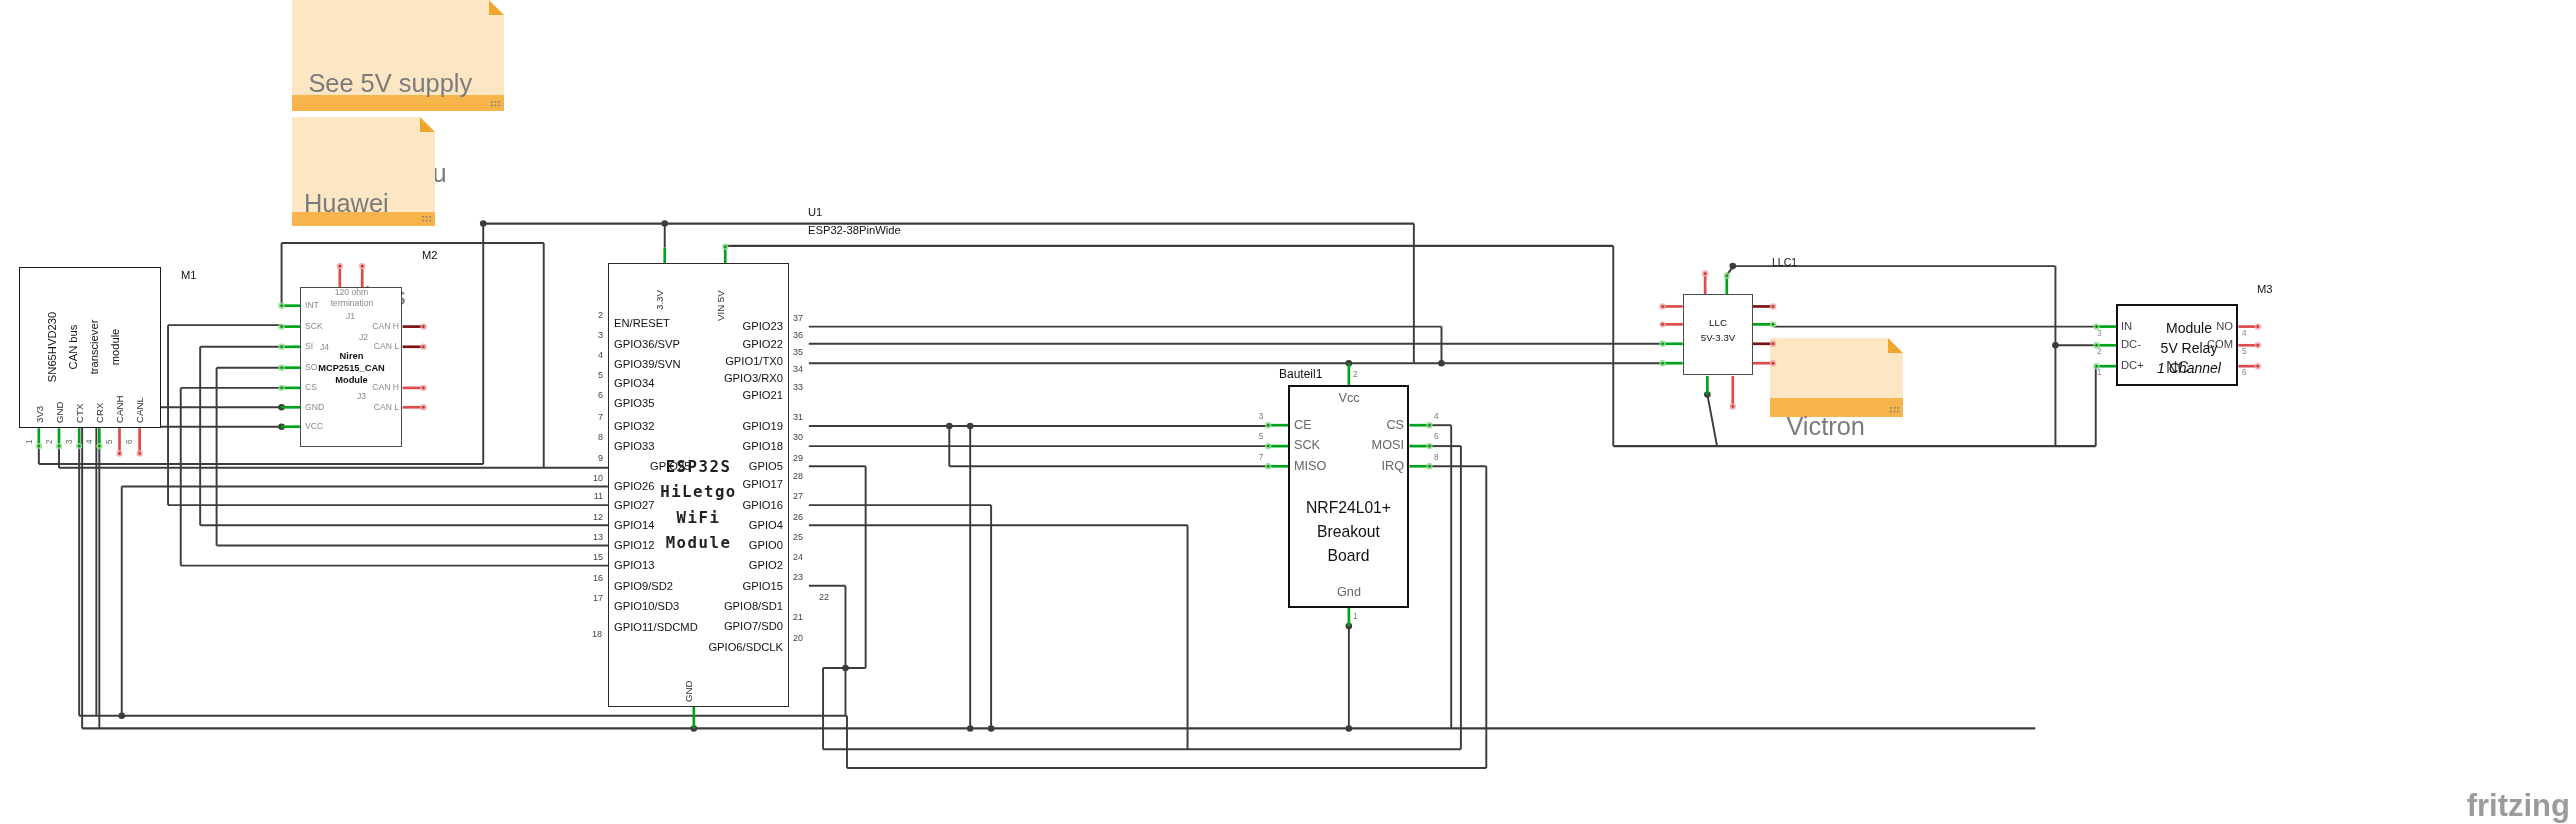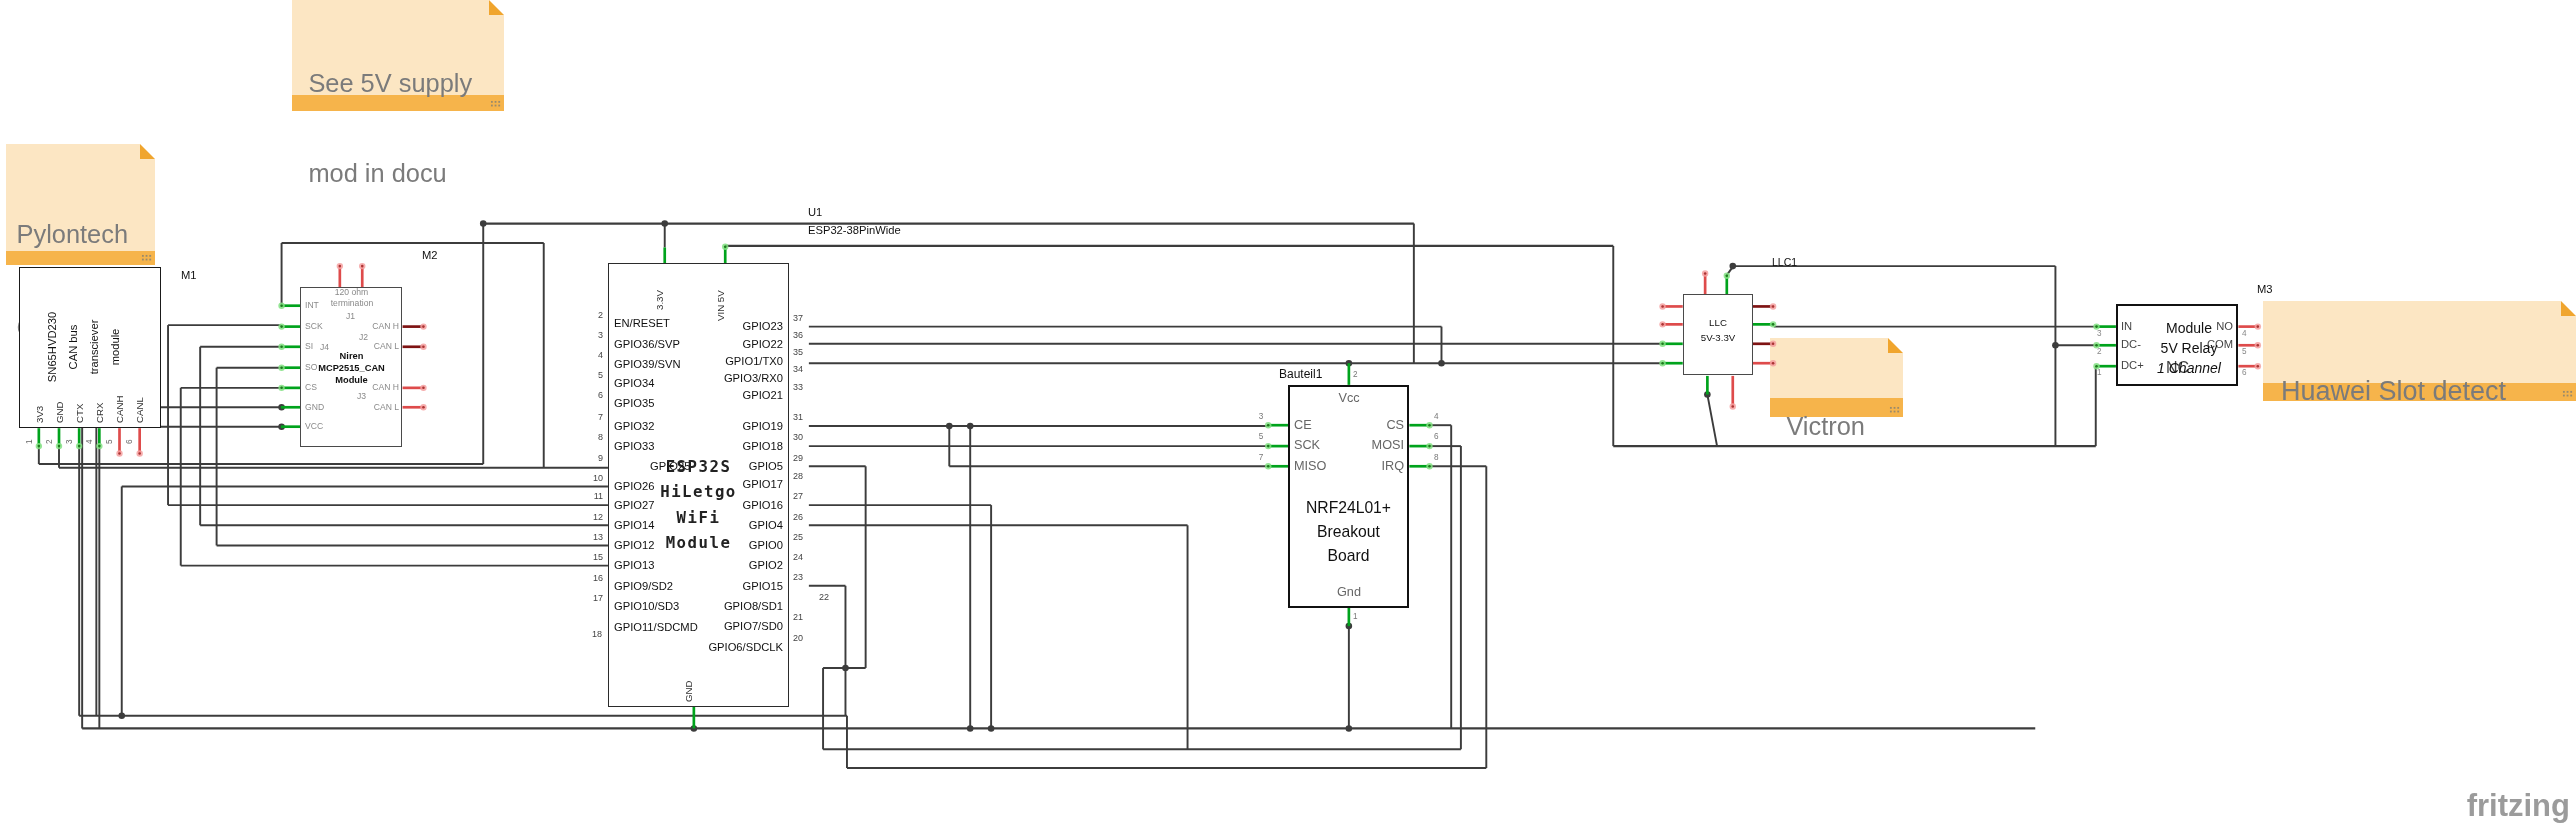--- a/index.html
+++ b/index.html
@@ -28,51 +28,42 @@
     <div class="body" style="background: rgb(252, 230, 195);"></div>
     <div class="bar" style="height: 15.7px; background: rgb(246, 180, 75);"></div>
     <div class="fold" style="border-width: 0px 15.7px 15.7px 0px; border-color: rgb(255, 255, 255) rgb(255, 255, 255) rgb(240, 165, 46) rgb(240, 165, 46);"></div>
     <div class="grip" style="right: 3px; bottom: 3px;"></div>
     <div class="txt" style="left: 16.4px; top: 7.5px; font-size: 25.4px; line-height: 30px; color: rgb(123, 123, 123);">
       <div>See 5V supply</div>
       <div>mod in docu</div>
     </div>
   </div>
 
-  <div class="note" style="left:6px;top:144px;width:149px;height:121px;">
+
+  <div class="note" style="left:292px;top:117px;width:143px;height:109px;">
     <div class="body" style="background: rgb(252, 230, 195);"></div>
     <div class="bar" style="height: 14px; background: rgb(246, 180, 75);"></div>
     <div class="fold" style="border-width: 0px 15.7px 15.7px 0px; border-color: rgb(255, 255, 255) rgb(255, 255, 255) rgb(240, 165, 46) rgb(240, 165, 46);"></div>
     <div class="grip" style="right: 3px; bottom: 3px;"></div>
-    <div class="txt" style="left: 10.5px; top: 13.4px; font-size: 25.4px; line-height: 31px; color: rgb(123, 123, 123);">
-      <div>Pylontech</div>
+    <div class="txt" style="left: 12px; top: 9px; font-size: 25.4px; line-height: 31px; color: rgb(123, 123, 123);">
+      <div>Huawei</div>
       <div>CAN bus</div>
     </div>
   </div>
-
 
   <div class="note" style="left:1770px;top:338px;width:133px;height:79px;">
     <div class="body" style="background: rgb(252, 230, 195);"></div>
     <div class="bar" style="height: 18.7px; background: rgb(246, 180, 75);"></div>
     <div class="fold" style="border-width: 0px 15.7px 15.7px 0px; border-color: rgb(255, 255, 255) rgb(255, 255, 255) rgb(240, 165, 46) rgb(240, 165, 46);"></div>
     <div class="grip" style="right: 3px; bottom: 3px;"></div>
     <div class="txt" style="left: 16.4px; top: 16.4px; font-size: 25.4px; color: rgb(123, 123, 123);">
       <div>Victron</div>
     </div>
   </div>
 
-  <div class="note" style="left:2263px;top:301px;width:313px;height:100px;">
-    <div class="body" style="background: rgb(252, 230, 195);"></div>
-    <div class="bar" style="height: 18px; background: rgb(246, 180, 75);"></div>
-    <div class="fold" style="border-width: 0px 15.7px 15.7px 0px; border-color: rgb(255, 255, 255) rgb(255, 255, 255) rgb(240, 165, 46) rgb(240, 165, 46);"></div>
-    <div class="grip" style="right: 3px; bottom: 3px;"></div>
-    <div class="txt" style="left: 18px; top: 13.4px; font-size: 27px; color: rgb(123, 123, 123);">
-      <div>Huawei Slot detect</div>
-    </div>
-  </div>
 
   <div id="logo" style="right: 6px; bottom: 1.5px; position: absolute; font-size: 31px; color: rgb(155, 155, 155);">fritzing</div>
 <svg width="2576" height="825" class="wires" viewBox="0 0 3449 1104">
       <line x1="647" y1="299" x2="1893" y2="299" stroke="#3C3C3C" stroke-width="3"></line>
       <line x1="647" y1="299" x2="647" y2="621" stroke="#3C3C3C" stroke-width="2.6"></line>
       <line x1="52" y1="621" x2="647" y2="621" stroke="#3C3C3C" stroke-width="2.6"></line>
       <line x1="52" y1="597" x2="52" y2="621" stroke="#3C3C3C" stroke-width="2.6"></line>
       <line x1="971" y1="329" x2="2160" y2="329" stroke="#3C3C3C" stroke-width="3"></line>
       <line x1="2160" y1="329" x2="2160" y2="597" stroke="#3C3C3C" stroke-width="2.6"></line>
       <line x1="2160" y1="597" x2="2806" y2="597" stroke="#3C3C3C" stroke-width="3"></line>

